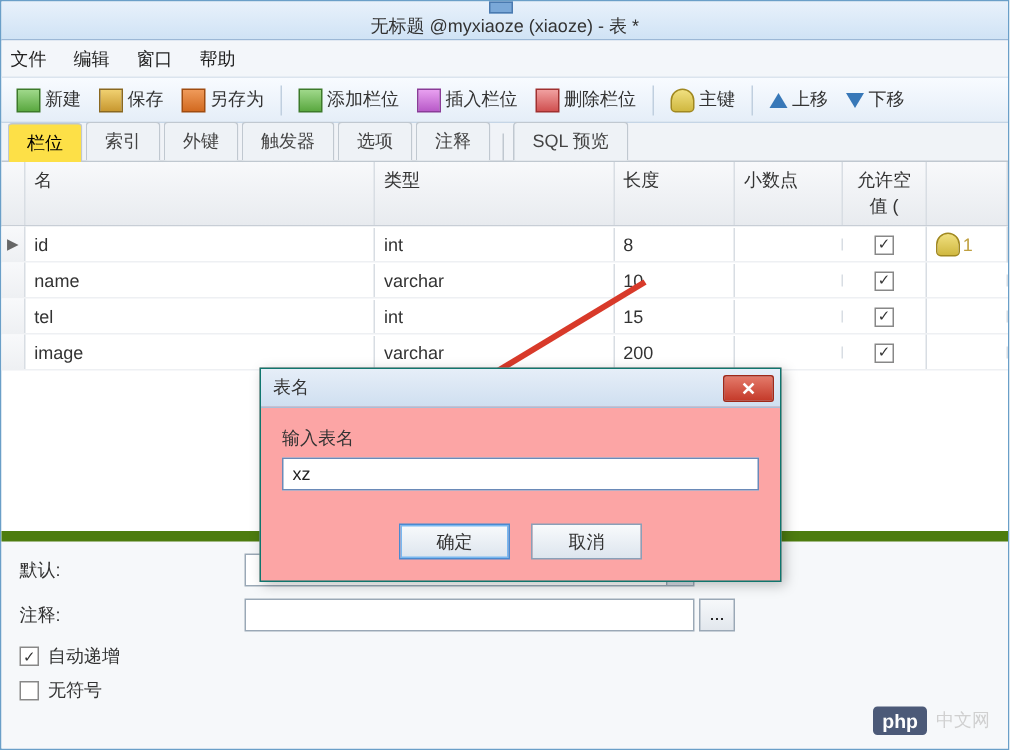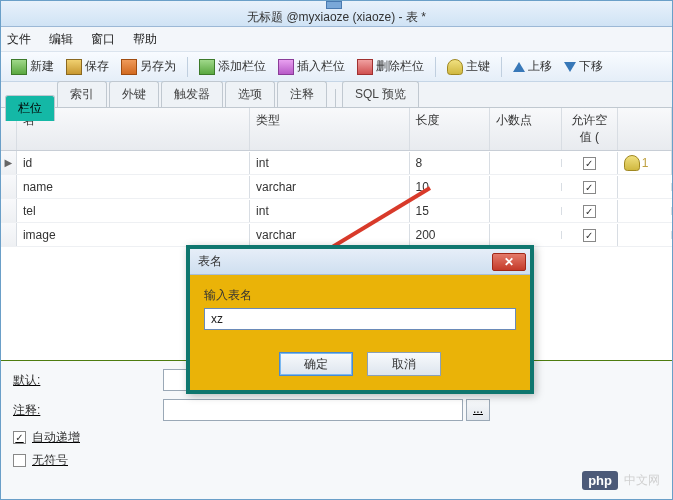--- a/index.html
+++ b/index.html
@@ -18,52 +18,52 @@
 .i-save{background:linear-gradient(#f0d070,#c89830);border:1px solid #8a6820;}
 .i-saveas{background:linear-gradient(#ef9a5a,#d26a20);border:1px solid #a04c10;}
 .i-add{background:linear-gradient(#9fd88a,#5aa840);border:1px solid #3d7a2a;}
 .i-ins{background:linear-gradient(#e8a0f0,#b85ac8);border:1px solid #8a3c98;}
 .i-del{background:linear-gradient(#f0a0a0,#d05050);border:1px solid #a03030;}
 .i-key{background:linear-gradient(#f0e080,#d0b840);border:1px solid #a08820;border-radius:50% 50% 20% 20%;}
 .i-up{width:0;height:0;border-left:6px solid transparent;border-right:6px solid transparent;border-bottom:10px solid #3878b8;}
 .i-down{width:0;height:0;border-left:6px solid transparent;border-right:6px solid transparent;border-top:10px solid #3878b8;}
 .tabstrip{background:#f0f3f7;height:26px;display:flex;align-items:flex-end;padding:0 4px;border-bottom:1px solid #c0c8d0;}
 .tab{padding:4px 12px;border:1px solid #c0c8d0;border-bottom:none;background:#eef2f6;margin-right:2px;color:#444;border-radius:3px 3px 0 0;}
-.tab.active{background:#14b8a6;color:#000;position:relative;top:14px;}
+.tab.active{background:#fde047;color:#000;position:relative;top:1px;}
 .tab-sep{width:1px;height:18px;background:#c0c8d0;margin:0 6px;}
 .grid{flex:1;display:flex;flex-direction:column;}
 .grid-head{display:flex;background:linear-gradient(#f8f9fb,#e8ebef);border-bottom:1px solid #c8ced6;}
 .grid-head .rowsel,.grid-row .rowsel{width:18px;border-right:1px solid #d8dde3;display:flex;align-items:center;justify-content:center;}
 .col{border-right:1px solid #d8dde3;padding:4px 6px;color:#333;}
 .c-name{width:264px;}
 .c-type{width:180px;}
 .c-len{width:90px;}
 .c-dec{width:80px;}
 .c-null{width:62px;text-align:center;}
 .c-key{width:60px;}
 .grid-body{flex:1;background:#fff;}
 .grid-row{display:flex;height:24px;align-items:center;border-bottom:1px solid #eef0f3;}
 .grid-row .rowsel{height:100%;background:linear-gradient(#f8f9fb,#eef0f3);}
 .rowmark{font-size:10px;color:#666;}
 .cb{width:13px;height:13px;border:1px solid #888;background:#fff;display:inline-flex;align-items:center;justify-content:center;}
 .cb.chk::after{content:"✓";font-size:10px;color:#333;}
 .keycol{display:flex;align-items:center;gap:2px;color:#bfa040;}
-.bottom-panel{border-top:1px solid #4d7c0f;padding:8px 12px 24px 12px;background:#f6f8fa;text-decoration:underline;}
+.bottom-panel{border-top:7px solid #4d7c0f;padding:8px 12px 24px 12px;background:#f6f8fa;}
 .field-row{display:flex;align-items:center;margin-bottom:8px;}
 .field-row label{width:150px;color:#333;}
 .field-row .combo{flex:0 0 300px;height:22px;border:1px solid #9aa8b6;background:#fff;display:flex;}
 .combo .arrow{width:18px;background:linear-gradient(#f0f3f7,#d8dee6);border-left:1px solid #9aa8b6;display:flex;align-items:center;justify-content:center;}
 .combo .arrow::after{content:"";border-left:4px solid transparent;border-right:4px solid transparent;border-top:4px solid #555;}
 .field-row .text{flex:0 0 300px;height:22px;border:1px solid #9aa8b6;background:#fff;}
 .dots-btn{width:24px;height:22px;margin-left:3px;border:1px solid #9aa8b6;background:linear-gradient(#f6f8fa,#e2e7ed);text-align:center;line-height:18px;}
 .chk-row{display:flex;align-items:center;gap:6px;margin-bottom:6px;color:#333;}
 .watermark{position:absolute;right:13px;bottom:10px;display:flex;align-items:center;gap:6px;color:#ccc;font-size:14px;opacity:.9;}
 .watermark .php-b{background:#3a4a6a;color:#fff;font-weight:bold;padding:2px 6px;border-radius:3px;font-size:13px;}
 
-.dialog{position:absolute;left:186px;top:245px;width:348px;background:#eab308;border:4px solid #0f766e;box-shadow:2px 2px 8px rgba(0,0,0,.25);}
+.dialog{position:absolute;left:173px;top:245px;width:348px;background:#fca5a5;border:1px solid #0f766e;box-shadow:2px 2px 8px rgba(0,0,0,.25);}
 .dlg-title{background:linear-gradient(#e6eef8,#cfdff0);height:26px;display:flex;align-items:center;justify-content:space-between;padding:0 4px 0 8px;border-bottom:1px solid #a8bed8;}
 .dlg-title span{color:#333;}
 .dlg-close{width:34px;height:18px;background:linear-gradient(#e47a6a,#c43a2a);border:1px solid #a02818;border-radius:2px;color:#fff;display:flex;align-items:center;justify-content:center;font-size:12px;font-weight:bold;}
 .dlg-body{padding:12px 14px;}
 .dlg-body label{display:block;color:#333;margin-bottom:4px;}
 .dlg-input{width:100%;height:22px;border:1px solid #6a8ab8;background:#fff;padding:2px 6px;color:#222;outline:none;}
 .dlg-btns{display:flex;justify-content:center;gap:14px;padding:10px 0 14px 0;}
 .dlg-btn{width:74px;height:24px;border:1px solid #8aa0b8;background:linear-gradient(#f8fafc,#dde5ee);display:flex;align-items:center;justify-content:center;color:#333;}
 .dlg-btn.primary{border:1px solid #4a8ad0;box-shadow:0 0 0 1px #7ab8f0 inset;}
 

